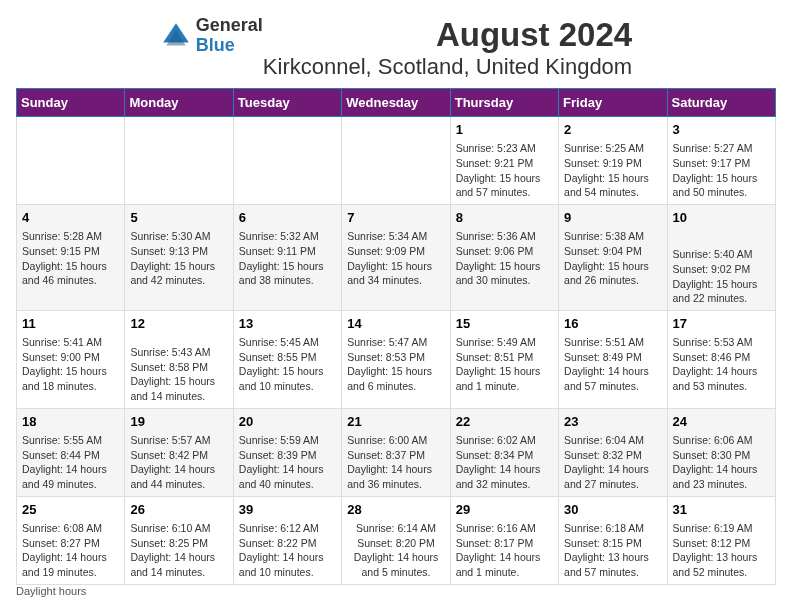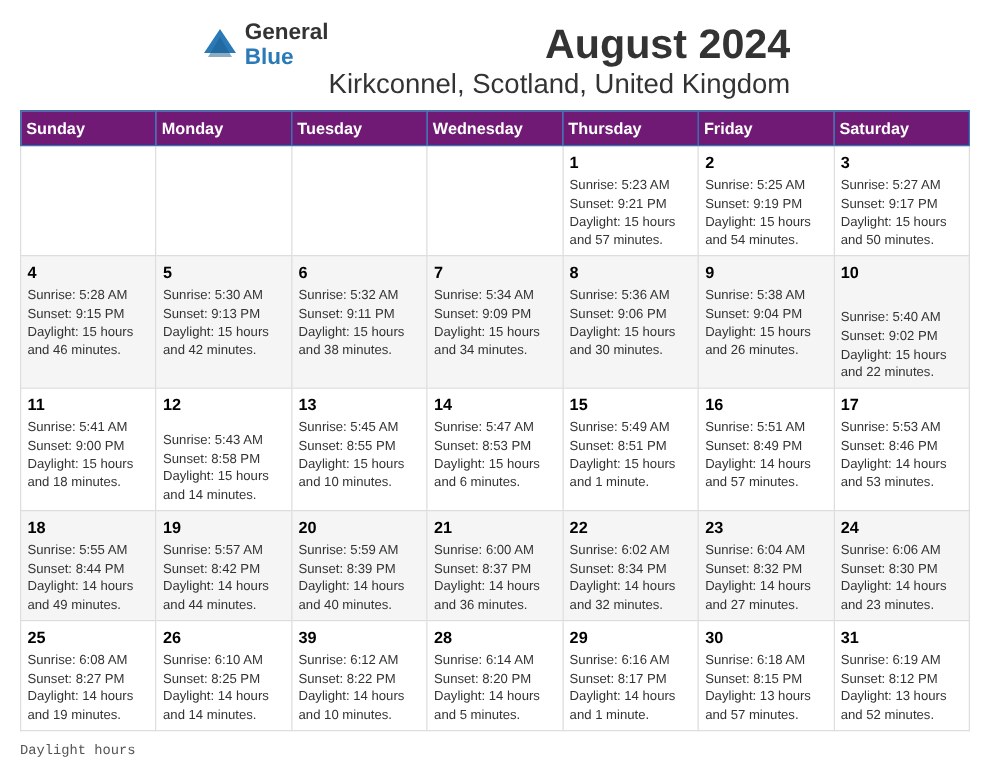--- a/index.html
+++ b/index.html
@@ -83,25 +83,24 @@
       margin-bottom: 2px;
     }
     .day-info {
       color: #333;
       font-size: 10.5px;
     }
     .empty-cell {
       background: #fff;
     }
     .footer {
-      margin-top: 10px;
+      margin-top: 0;
       font-size: 11px;
       color: #555;
       text-align: left;
-      font-family: Liberation Mono, monospace;
     }
   </style>
 </head>
 <body>
 
 <div class="header">
   <div class="logo">
     <svg class="logo-icon" viewBox="0 0 40 40" xmlns="http://www.w3.org/2000/svg">
       <polygon points="20,4 36,28 4,28" fill="#2a7ab8"></polygon>
       <polygon points="20,12 32,32 8,32" fill="#1a5a8a" opacity="0.5"></polygon>
@@ -300,21 +299,21 @@
 Daylight: 14 hours and 14 minutes.</div>
         </td>
         <td>
           <span class="day-number">39</span>
           <div class="day-info" style="white-space: pre-line;">Sunrise: 6:12 AM
 Sunset: 8:22 PM
 Daylight: 14 hours and 10 minutes.</div>
         </td>
         <td>
           <span class="day-number">28</span>
-          <div class="day-info" style="white-space: pre-line;">Sunrise: 6:14 AM
+          <div class="day-info" style="white-space: pre-line; text-align: center;">Sunrise: 6:14 AM
 Sunset: 8:20 PM
 Daylight: 14 hours and 5 minutes.</div>
         </td>
         <td>
           <span class="day-number">29</span>
           <div class="day-info" style="white-space: pre-line;">Sunrise: 6:16 AM
 Sunset: 8:17 PM
 Daylight: 14 hours and 1 minute.</div>
         </td>
         <td>

